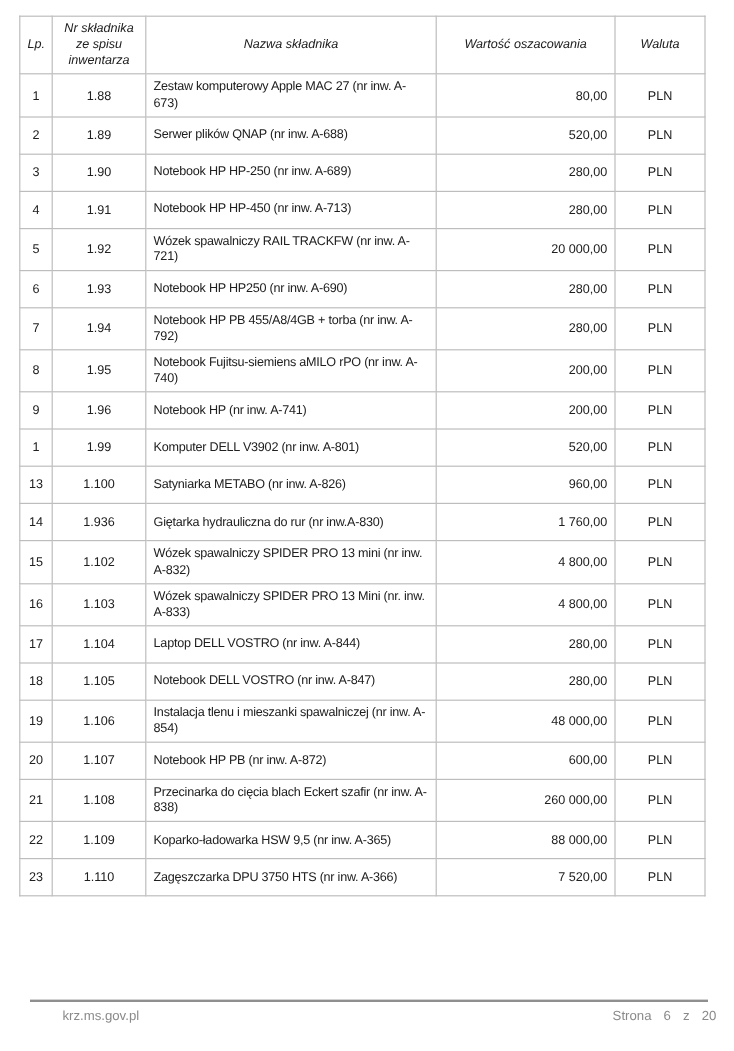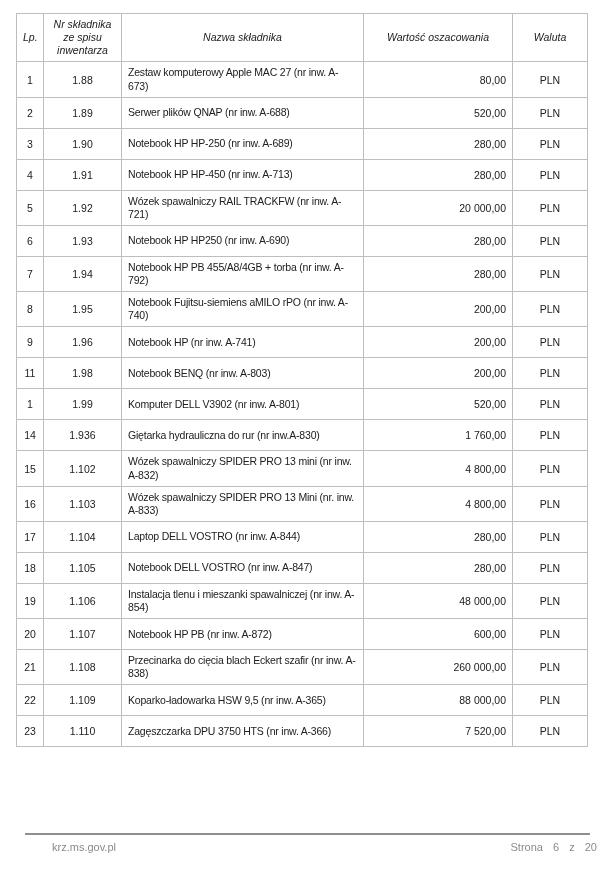--- a/index.html
+++ b/index.html
@@ -164,31 +164,31 @@
       <td class="cell-waluta">PLN</td>
     </tr>
         <tr>
       <td class="cell-lp">9</td>
       <td class="cell-nr">1.96</td>
       <td class="cell-nazwa">Notebook HP (nr inw. A-741)</td>
       <td class="cell-wartosc">200,00</td>
       <td class="cell-waluta">PLN</td>
     </tr>
         <tr>
-      <td class="cell-lp">11</td>
-      <td class="cell-nr">1.98</td>
-      <td class="cell-nazwa">Notebook BENQ (nr inw. A-803)</td>
-      <td class="cell-wartosc">200,00</td>
-      <td class="cell-waluta">PLN</td>
-    </tr>
-        <tr>
       <td class="cell-lp">1</td>
       <td class="cell-nr">1.99</td>
       <td class="cell-nazwa">Komputer DELL V3902 (nr inw. A-801)</td>
       <td class="cell-wartosc">520,00</td>
+      <td class="cell-waluta">PLN</td>
+    </tr>
+        <tr>
+      <td class="cell-lp">13</td>
+      <td class="cell-nr">1.100</td>
+      <td class="cell-nazwa">Satyniarka METABO (nr inw. A-826)</td>
+      <td class="cell-wartosc">960,00</td>
       <td class="cell-waluta">PLN</td>
     </tr>
         <tr>
       <td class="cell-lp">14</td>
       <td class="cell-nr">1.936</td>
       <td class="cell-nazwa">Giętarka hydrauliczna do rur (nr inw.A-830)</td>
       <td class="cell-wartosc">1 760,00</td>
       <td class="cell-waluta">PLN</td>
     </tr>
         <tr>

